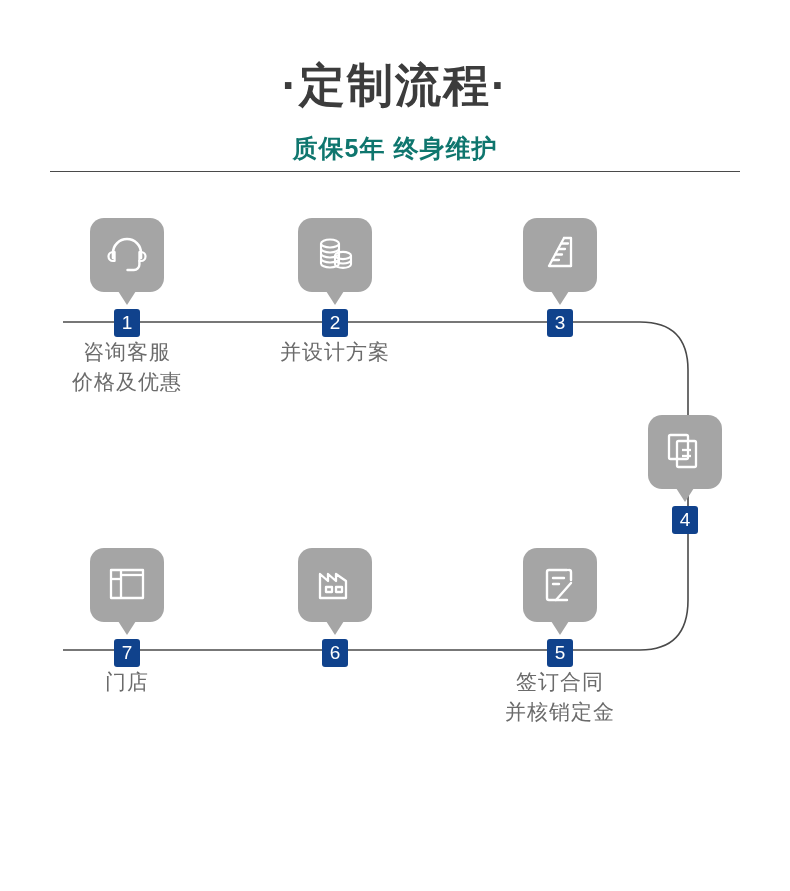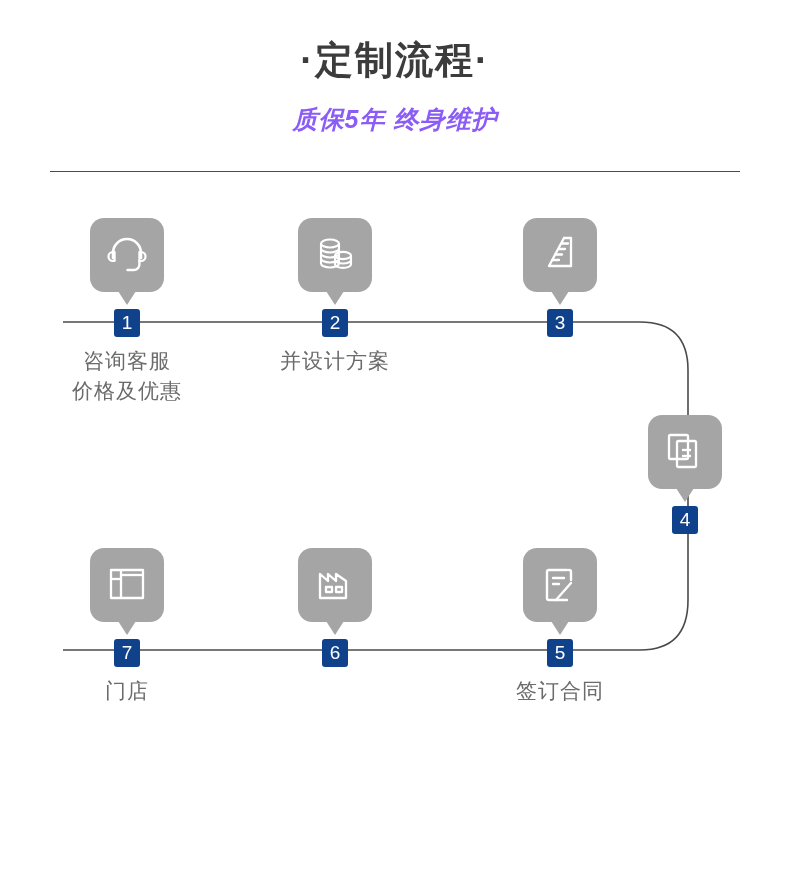--- a/index.html
+++ b/index.html
@@ -23,36 +23,35 @@
   
   .header {
     position: absolute;
     left: 0;
     top: 0;
     width: 790px;
     text-align: center;
   }
   .title {
     margin: 0;
-    padding-top: 40px;
-    font-size: 38px;
+    padding-top: 60px;
+    font-size: 46px;
     font-weight: bold;
     color: #3c3c3c;
     letter-spacing: 2px;
     line-height: 1.1;
   }
   .subtitle {
     margin: 0;
     padding-top: 24px;
     font-size: 25px;
     font-weight: bold;
-    color: #8b5cf6;
+    color: #0f766e;
     letter-spacing: 1px;
     line-height: 1.1;
-    font-style: italic;
   }
   .divider {
     position: absolute;
     left: 50px;
     top: 171px;
     width: 690px;
     height: 1px;
     background: #4a4a4a;
   }
 
@@ -113,21 +112,20 @@
     line-height: 28px;
     margin-top: 17px;
     background: #10428c;
     color: #ffffff;
     font-size: 19px;
     border-radius: 3px;
     text-align: center;
     z-index: 3;
   }
   .caption {
-    margin-top: 9px;
     color: #6b6b6b;
     font-size: 21px;
     line-height: 1.45;
     letter-spacing: 1px;
     white-space: nowrap;
   }
   .caption-line { display: block; }
 
   
   .pos-s1 { left: 47px;  top: 218px; }
@@ -238,20 +236,21 @@
             <path d="M32 8 a2 2 0 0 1 2 2 v8"></path>
             <path d="M16 16 H27"></path>
             <path d="M16 22 H22"></path>
             <path d="M34 21 L19 38"></path>
           </g>
         </svg>
       </div>
       <div class="badge">5</div>
       <div class="caption">
         <span class="caption-line">签订合同</span>
+        <span class="caption-line">并核销定金</span>
       </div>
     </div>
 
     <div class="step pos-s6">
       <div class="icon-tile">
         <svg width="46" height="46" viewBox="0 0 46 46">
           <g stroke="#ffffff" stroke-width="2.3" fill="none" stroke-linejoin="round">
             <path d="M8 36 V12 l8 7 V12 l8 7 V12 l10 7 V36 Z"></path>
             <rect x="14" y="25" width="6" height="5"></rect>
             <rect x="24" y="25" width="6" height="5"></rect>

